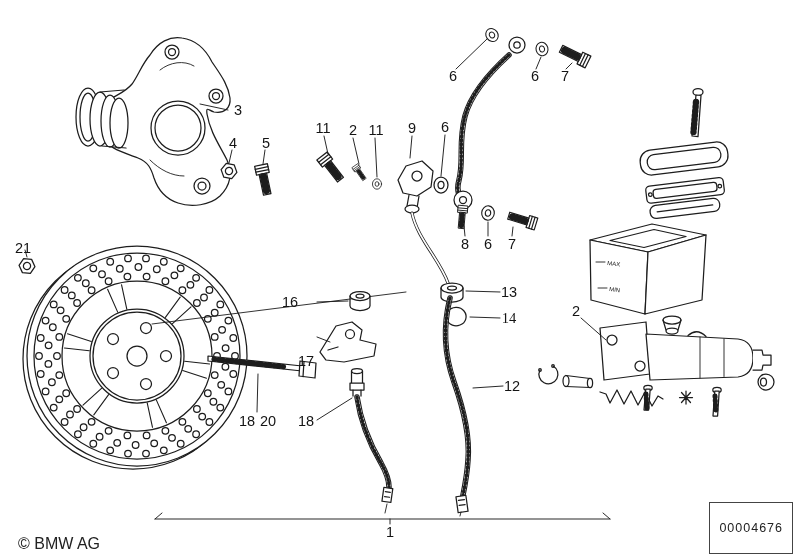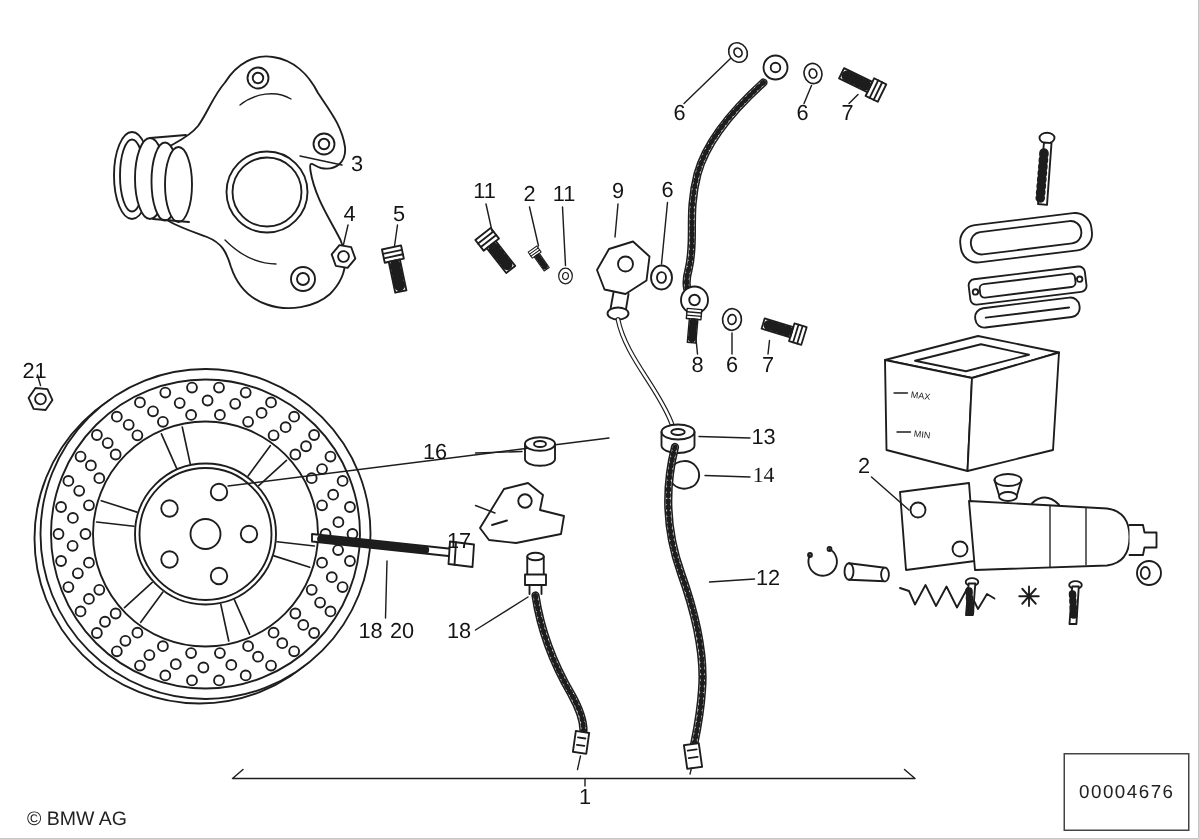--- a/index.html
+++ b/index.html
@@ -19,21 +19,21 @@
   .hose-braid { stroke-width:3.4; stroke-dasharray:1.2 2.8; }
   .pipe-outer { stroke-width:3.2; }
   .pipe-inner { stroke:#ffffff; stroke-width:1.7; }
   .thread { stroke-dasharray:1.1 3.2; }
   .tiny-text { font-size:6px; fill:#222; stroke:none; font-family:"Liberation Sans",sans-serif; }
   .part-label {
     position:absolute; transform:translate(-50%,-50%);
     font-size:14.5px; color:#141414; white-space:nowrap;
   }
   .footer-copyright {
-    position:absolute; left:18px; bottom:6px; font-size:13px; color:#222;
+    position:absolute; left:18px; bottom:6px; font-size:16px; color:#222;
   }
   .docnum-box {
     position:absolute; right:6px; bottom:5px; border:1px solid #444;
     padding:18px 9px; font-size:12.5px; color:#222; letter-spacing:1px;
   }
 </style>
 </head>
 <body>
 
 <div class="page">

